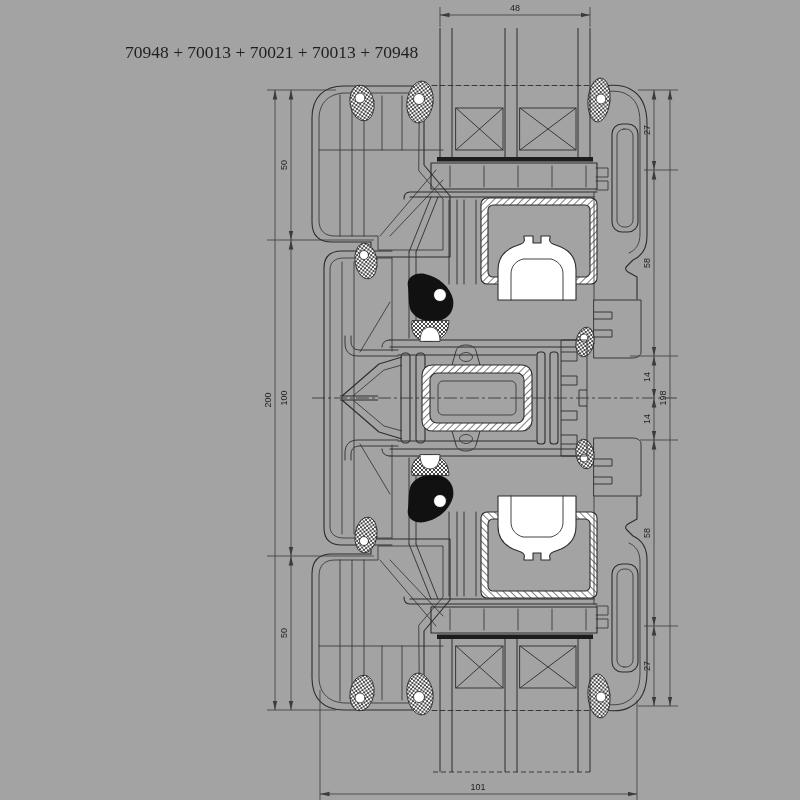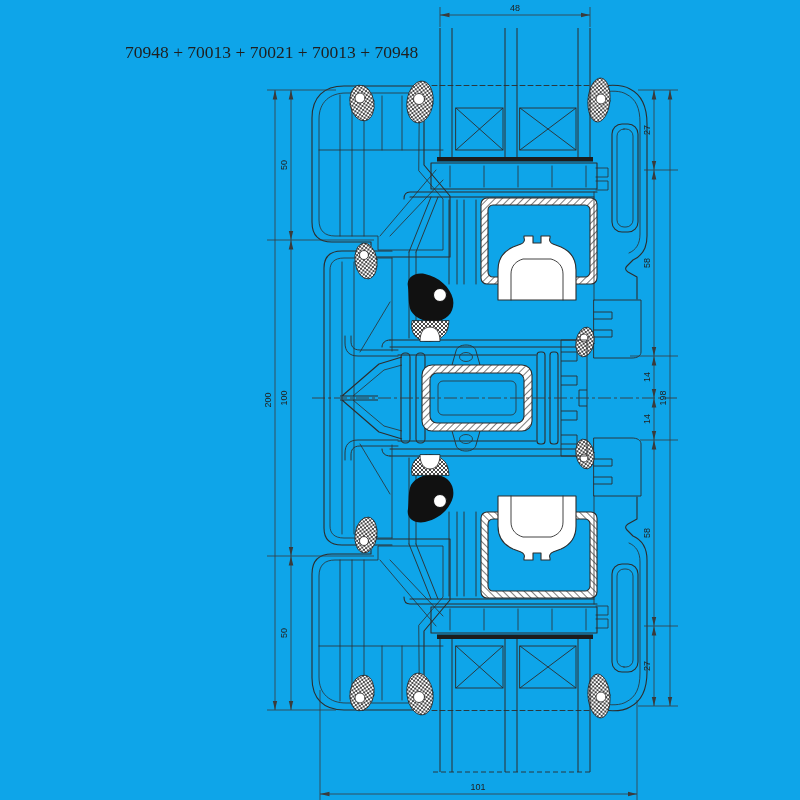--- a/index.html
+++ b/index.html
@@ -1,16 +1,16 @@
 <!DOCTYPE html>
 <html><head>
 <meta charset="utf-8">
 <style>
   html,body{margin:0;padding:0;background:#ffffff;width:800px;height:800px;overflow:hidden;}
-  #stage{position:relative;width:800px;height:800px;background:#0ea5e9;font-family:"Liberation Sans",sans-serif;}
+  #stage{position:relative;width:800px;height:800px;background:#a3a3a3;font-family:"Liberation Sans",sans-serif;}
   svg{display:block;}
   text{font-family:"Liberation Sans",sans-serif;fill:#222;}
   .dim-label{font-size:9px;}
   .title-label{font-family:"Liberation Serif",serif;font-size:17.5px;fill:#1f1f1f;}
 </style>
 </head>
 <body>
 
 <div id="stage">
 <svg width="800" height="800" viewBox="0 0 800 800">

